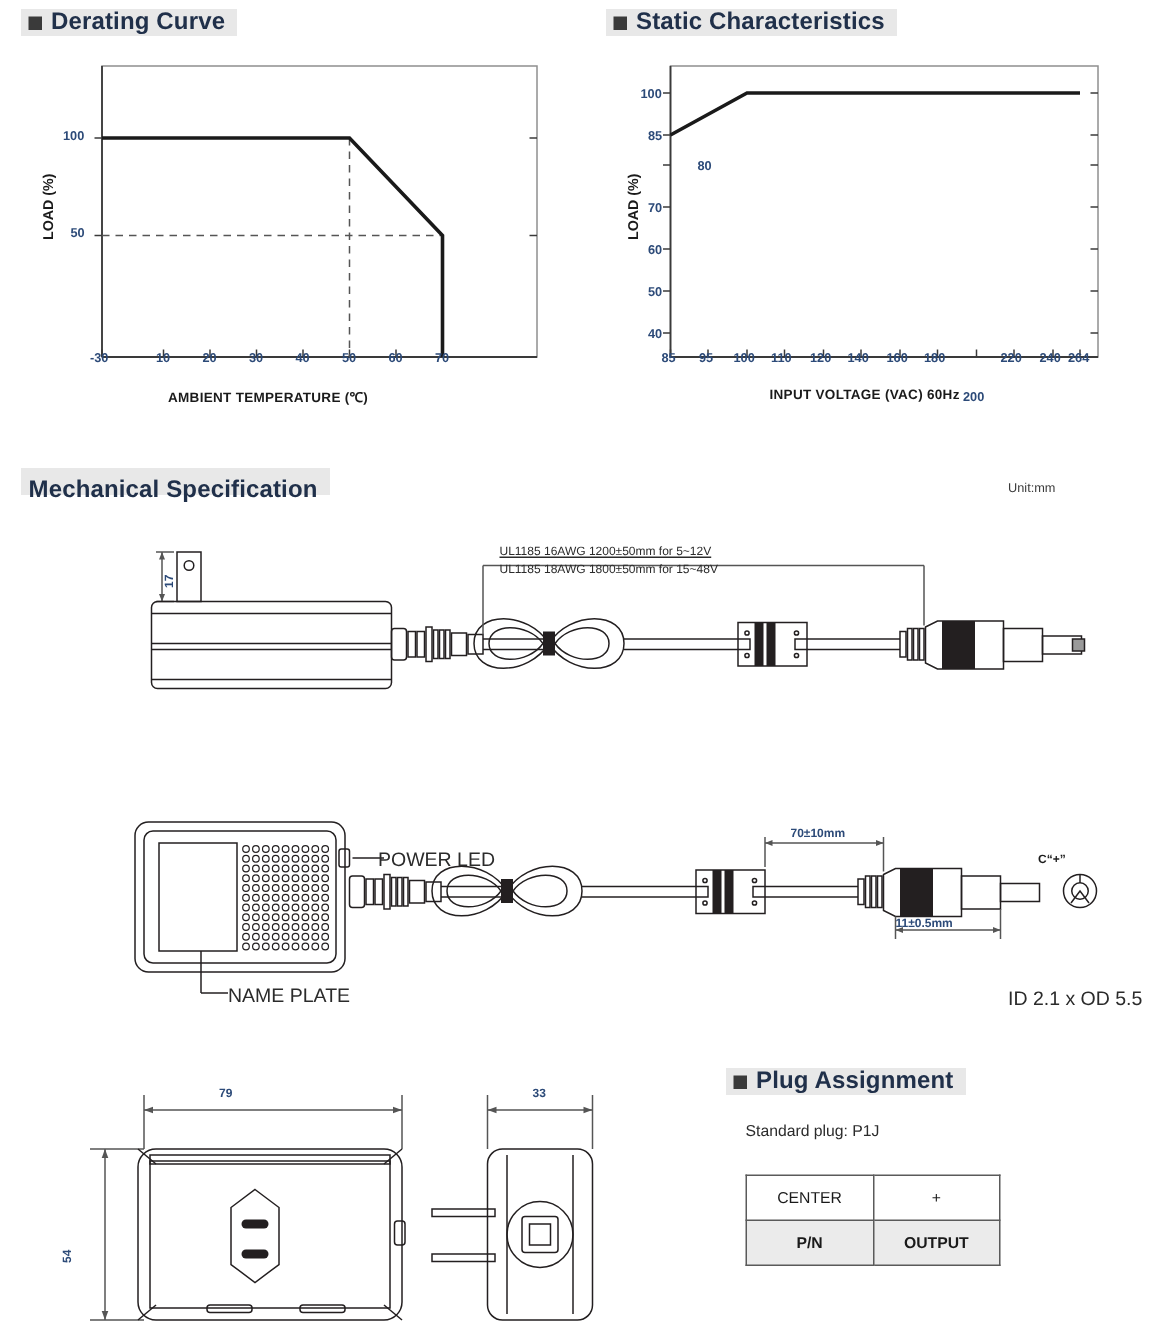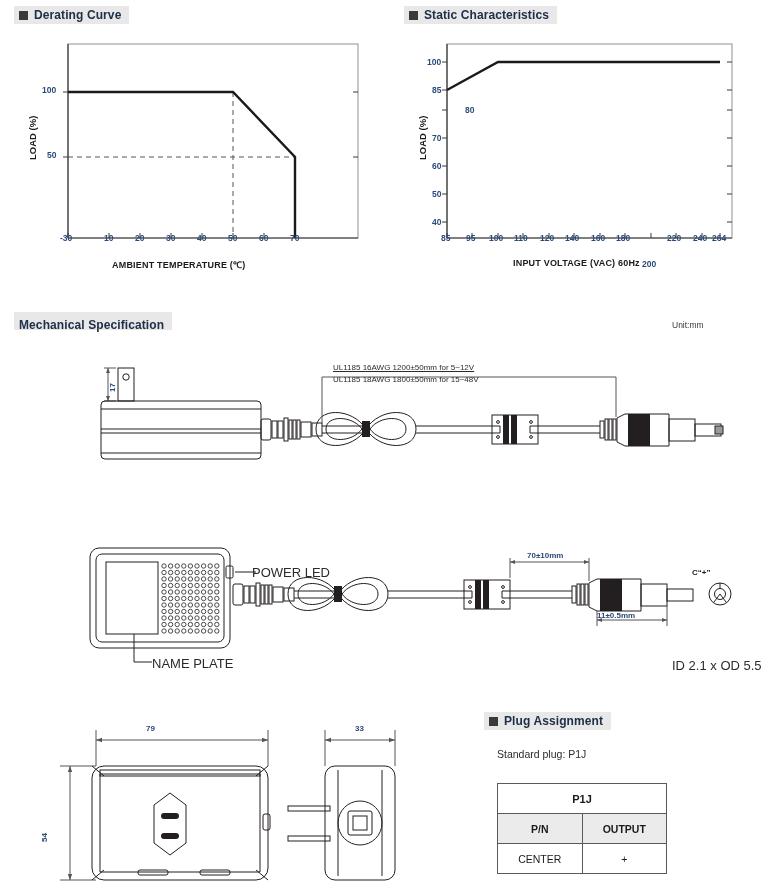--- a/index.html
+++ b/index.html
@@ -11,21 +11,21 @@
   .sheet{position:relative;width:780px;height:894px;}
 
   
   .sec-head{
     position:absolute;display:inline-flex;align-items:center;
     background:#e8e8e8;height:18px;padding:0 8px 0 5px;gap:6px;
     white-space:nowrap;
   }
   .sec-bullet{width:9px;height:9px;background:#3a3a3a;display:block;}
   .sec-title{
-    font-size:12px;font-weight:bold;color:#20304a;letter-spacing:.1px;
+    font-size:16px;font-weight:bold;color:#20304a;letter-spacing:.1px;
   }
 
   
   .t{position:absolute;white-space:nowrap;}
   .axlab{font-size:8.5px;color:#2c4a78;font-weight:bold;}
   .axtitle{font-size:9px;font-weight:bold;color:#1a1a1a;letter-spacing:.2px;}
   .ylab{
     font-size:9.5px;font-weight:bold;color:#1a1a1a;
     transform:rotate(-90deg);transform-origin:left top;
   }
@@ -502,28 +502,25 @@
   <div class="sec-head" style="left:484px;top:712px;">
     <span class="sec-bullet"></span>
     <span class="sec-title">Plug Assignment</span>
   </div>
 
   <div class="t" style="left:497px;top:748px;font-size:10.5px;color:#2b2b2b;">Standard plug: P1J</div>
 
   <div class="plugwrap">
     <table class="plug">
       <tbody>
-          <tr>
-        <td class="hdr-top" colspan="2">P1J</td>
+      <tr>
+        <td class="cell">CENTER</td>
+        <td class="cell">+</td>
       </tr>
       <tr>
         <td class="hdr">P/N</td>
         <td class="hdr">OUTPUT</td>
       </tr>
-      <tr>
-        <td class="cell">CENTER</td>
-        <td class="cell">+</td>
-      </tr>
     </tbody>
       </table>
   </div>
 
 </div>
 
 </body></html>

